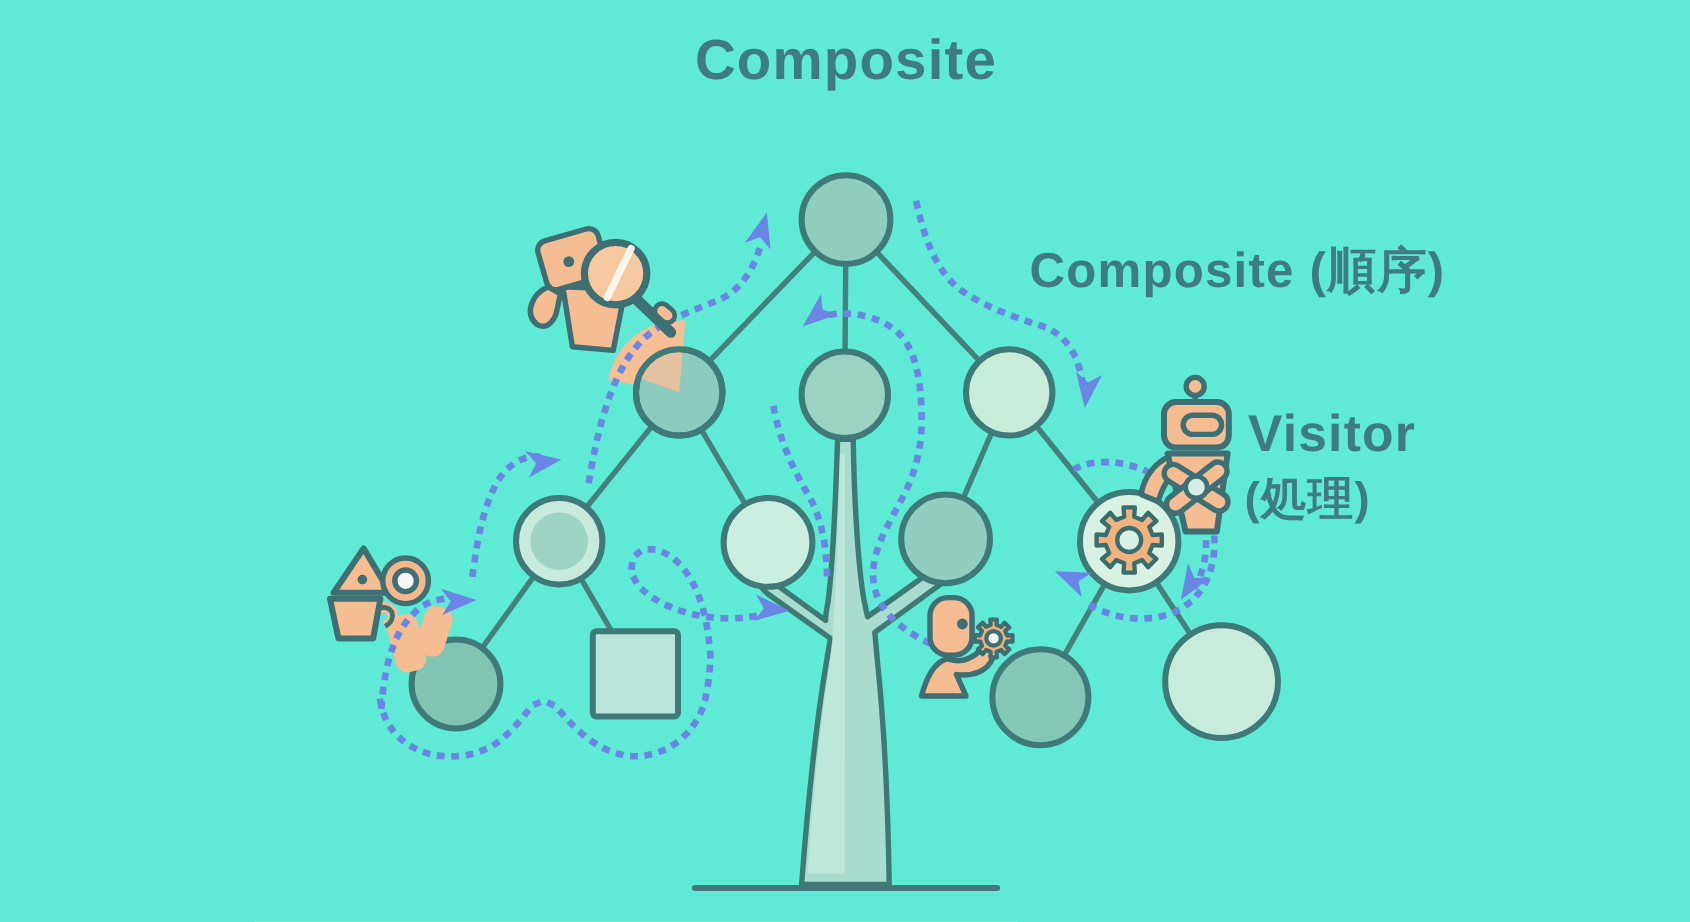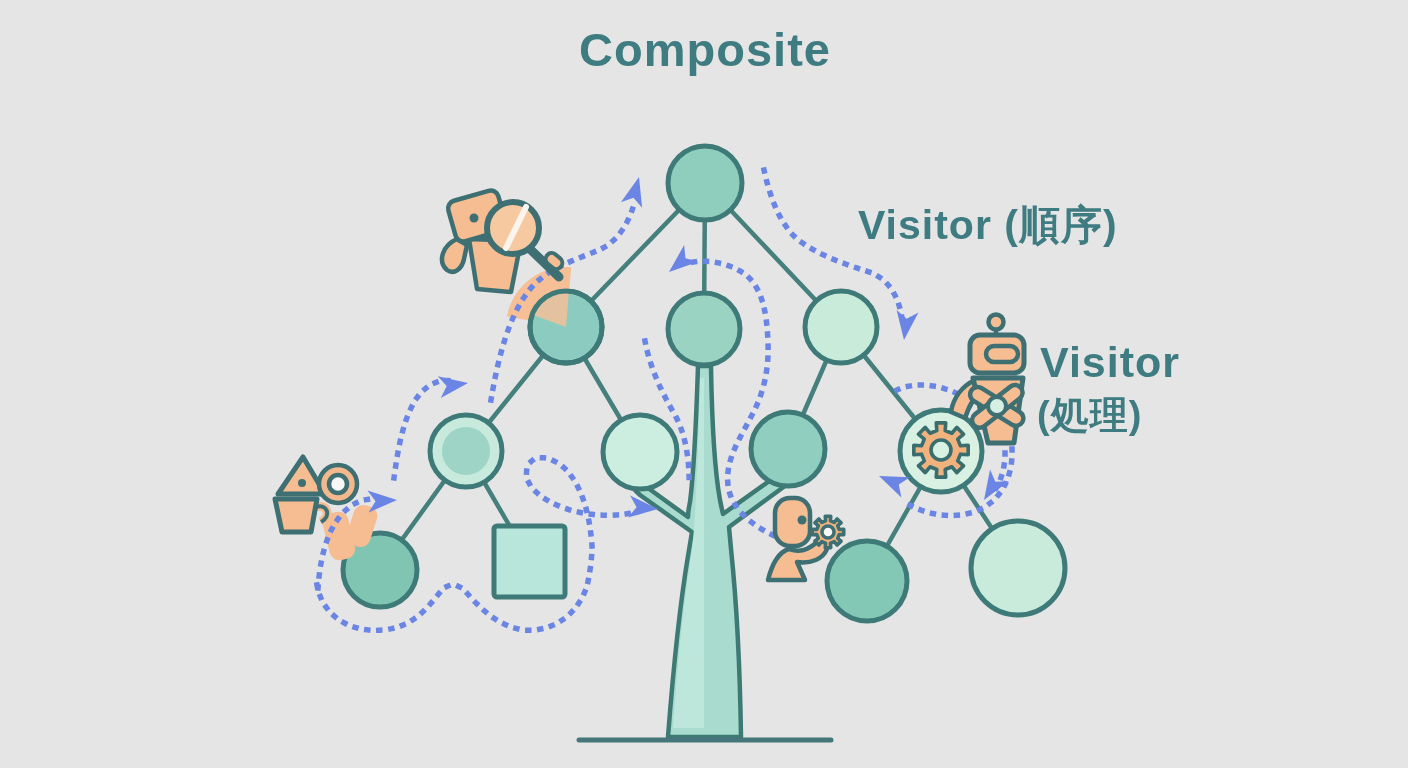--- a/index.html
+++ b/index.html
@@ -1,21 +1,21 @@
 <!DOCTYPE html>
 <html><head>
 <meta charset="utf-8">
 <style>
   html,body{margin:0;padding:0;}
   body{
     width:1408px;height:768px;overflow:hidden;
     background:#f8f9f6;
     font-family:"Liberation Sans", sans-serif;
   }
-  .stage{position:relative;width:1408px;height:768px;background:#e5e5e5;}
+  .stage{position:relative;width:1408px;height:768px;background:#5eead4;}
   .stage svg{position:absolute;left:0;top:0;}
   .lbl{
     position:absolute;
     color:#3e7c81;
     font-weight:600;
     letter-spacing:1px;
     white-space:nowrap;
     user-select:none;
   }
   .lbl-composite{left:705px;top:22px;transform:translateX(-50%);font-size:47px;}
@@ -169,16 +169,16 @@
       <rect x="-11" y="28" width="32" height="16" rx="8" fill="#f6bd93" stroke-width="4.5"></rect>
       <path fill="#f6bd93" stroke-width="4.5" d="M -22,62 C -35,68 -44,80 -46,94 L -32,100 C -28,88 -24,80 -16,75 Z"></path>
       <path fill="#f6bd93" stroke-width="5" d="M -24,60 L 26,60 L 17,125 L -9,125 Z"></path>
       <rect x="-30" y="81" width="60" height="15" rx="7.5" fill="#f6bd93" stroke-width="4.5" transform="rotate(32 0 88)"></rect>
       <rect x="-30" y="81" width="60" height="15" rx="7.5" fill="#f6bd93" stroke-width="4.5" transform="rotate(-38 0 88)"></rect>
       <circle cx="0" cy="88" r="9" fill="#d7eee4" stroke-width="4"></circle>
     </g>
   </svg>
 
   <div class="lbl lbl-composite">Composite</div>
-  <div class="lbl lbl-iterator">Visitor (順序)</div>
+  <div class="lbl lbl-iterator">Composite (順序)</div>
   <div class="lbl lbl-visitor-jp">(処理)</div>
   <div class="lbl lbl-visitor">Visitor</div>
 </div>
 
 </body></html>

